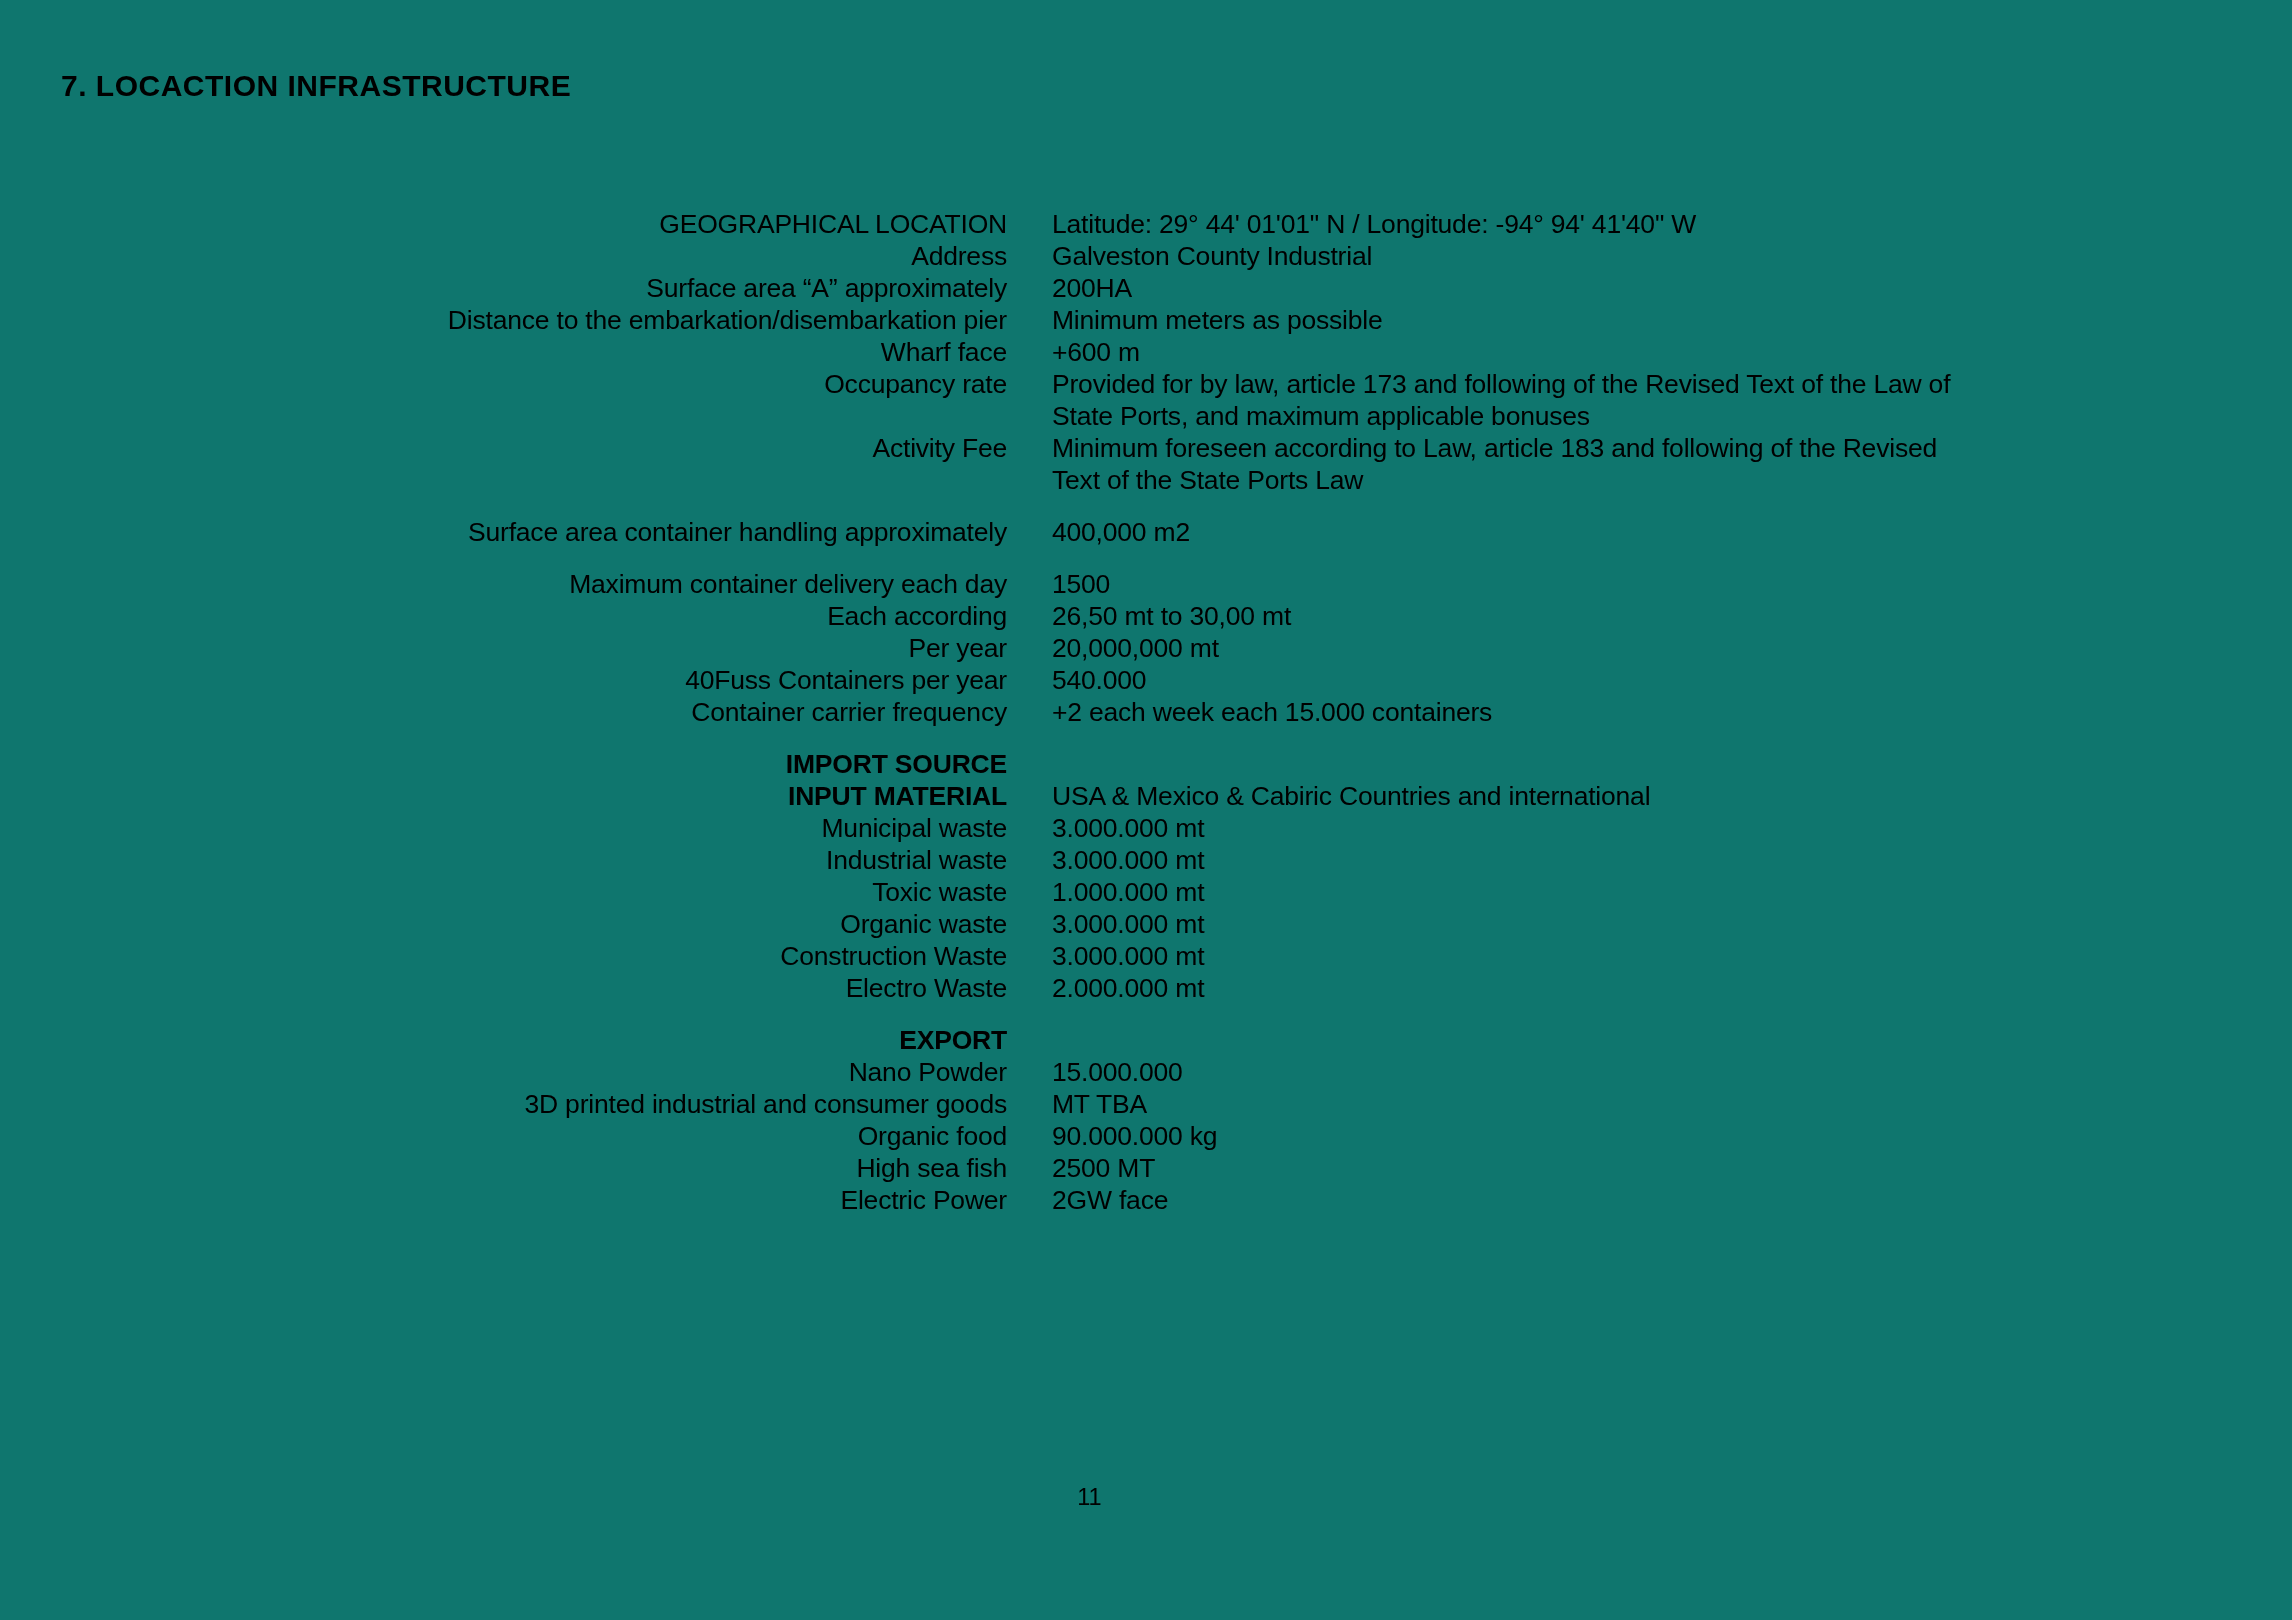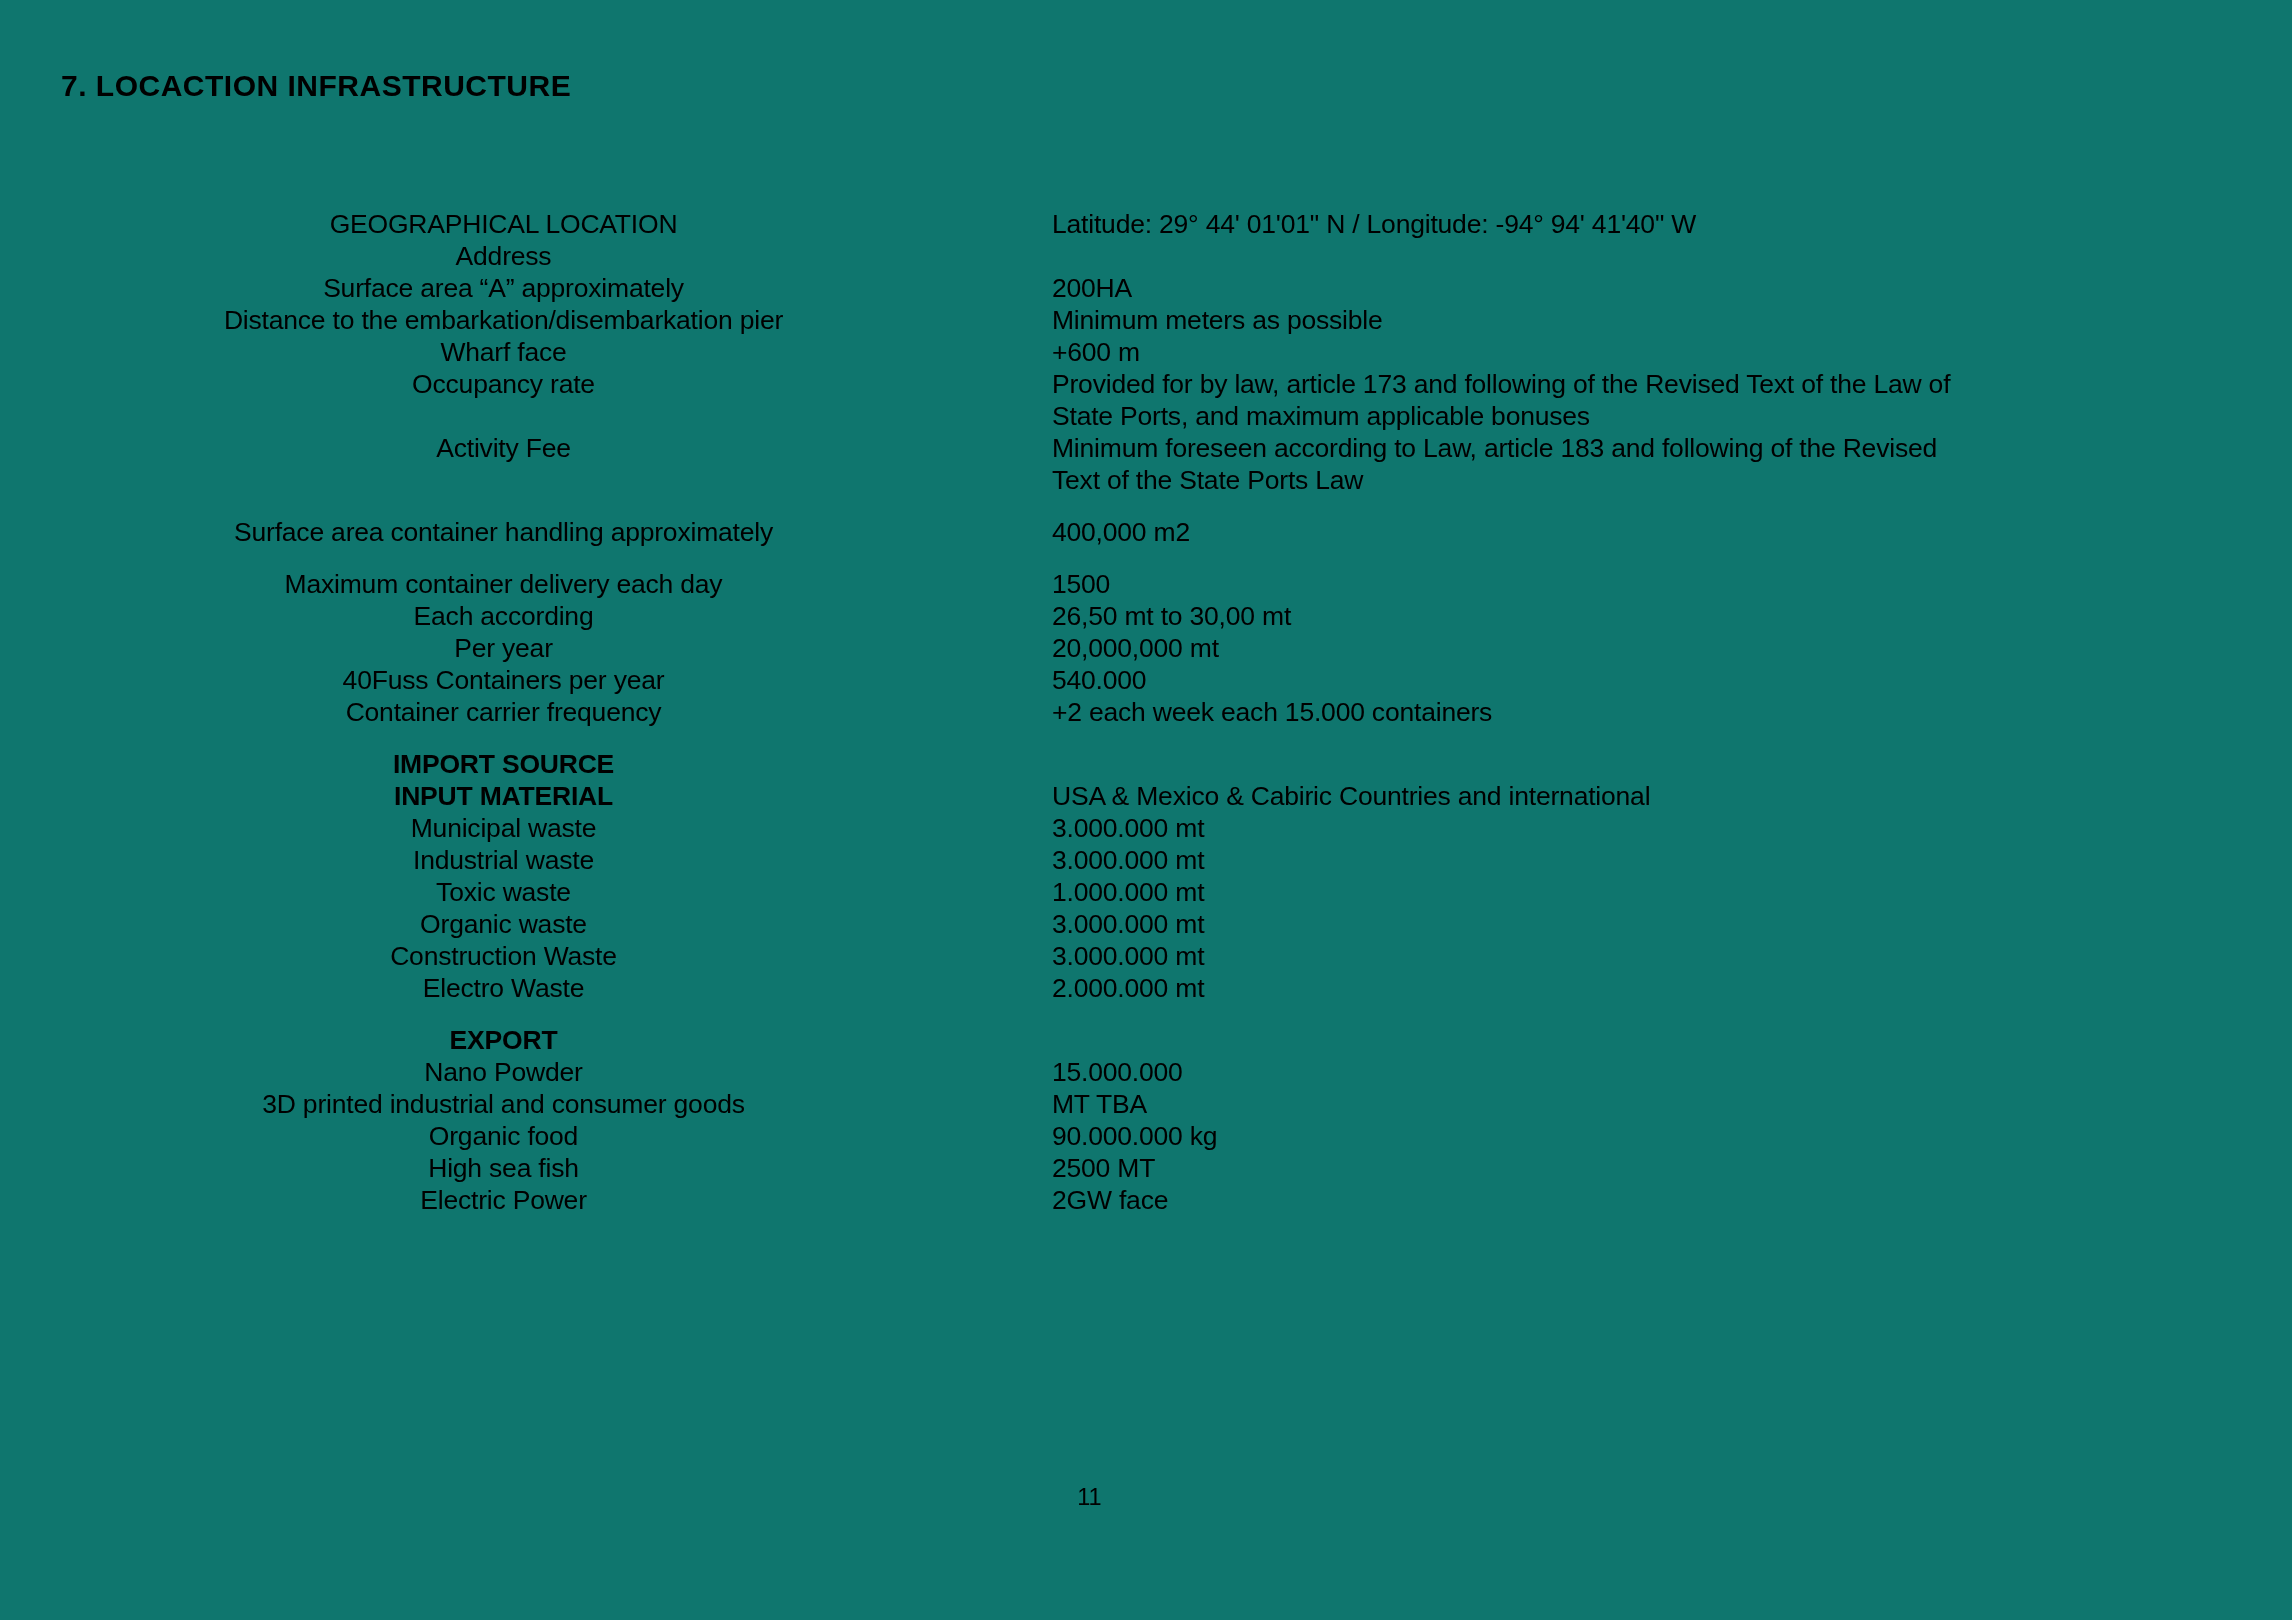--- a/index.html
+++ b/index.html
@@ -42,21 +42,21 @@
     grid-template-columns: 1007px 1fr;
     column-gap: 45px;
   }
   .cell {
     font-size: 26.5px;
     line-height: 32px;
     letter-spacing: -0.2px;
     color: #000000;
   }
   .cell.label {
-    text-align: center;
+    text-align: right;
   }
   .cell.label.bold {
     font-weight: 700;
   }
   .cell.value {
     text-align: left;
     white-space: pre-line;
   }
   .page-number {
     position: absolute;
@@ -76,20 +76,21 @@
   <h1 class="doc-title">7. LOCACTION INFRASTRUCTURE</h1>
 
   <main class="spec-table" id="sections-root">
       <section class="spec-section">
         <div class="spec-row">
           <div class="cell label">GEOGRAPHICAL LOCATION</div>
           <div class="cell value">Latitude: 29° 44' 01'01" N / Longitude: -94° 94' 41'40" W</div>
         </div>
         <div class="spec-row">
           <div class="cell label">Address</div>
+          <div class="cell value">Galveston County Industrial</div>
         </div>
         <div class="spec-row">
           <div class="cell label">Surface area “A” approximately</div>
           <div class="cell value">200HA</div>
         </div>
         <div class="spec-row">
           <div class="cell label">Distance to the embarkation/disembarkation pier</div>
           <div class="cell value">Minimum meters as possible</div>
         </div>
         <div class="spec-row">

